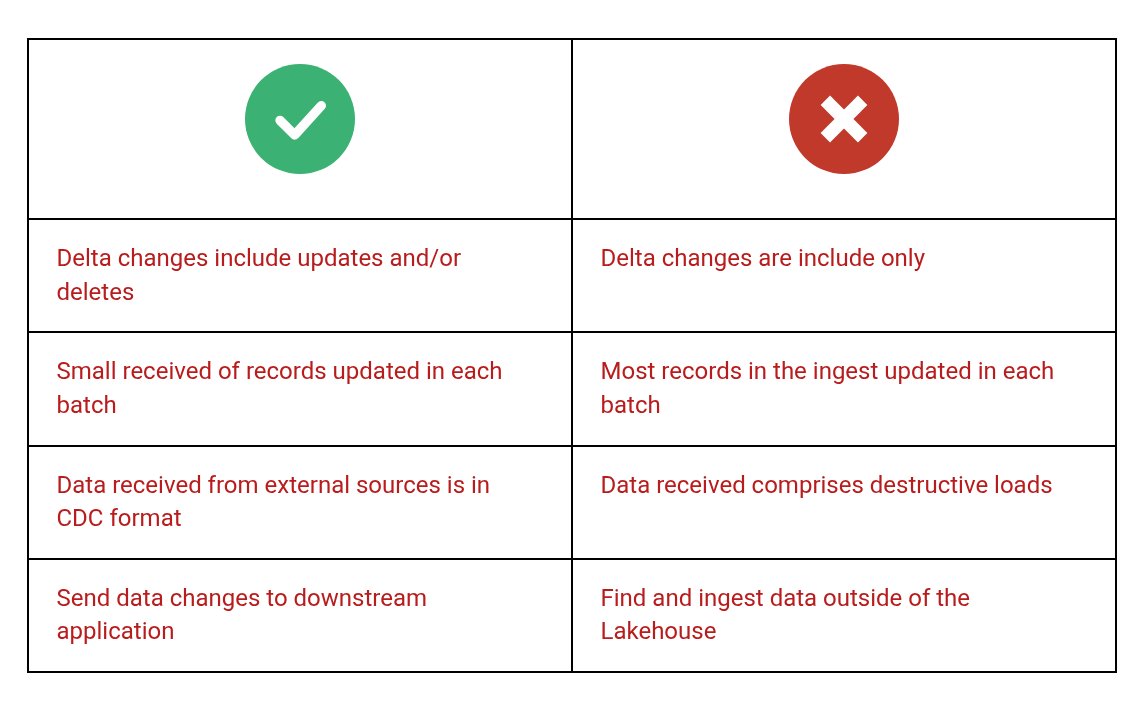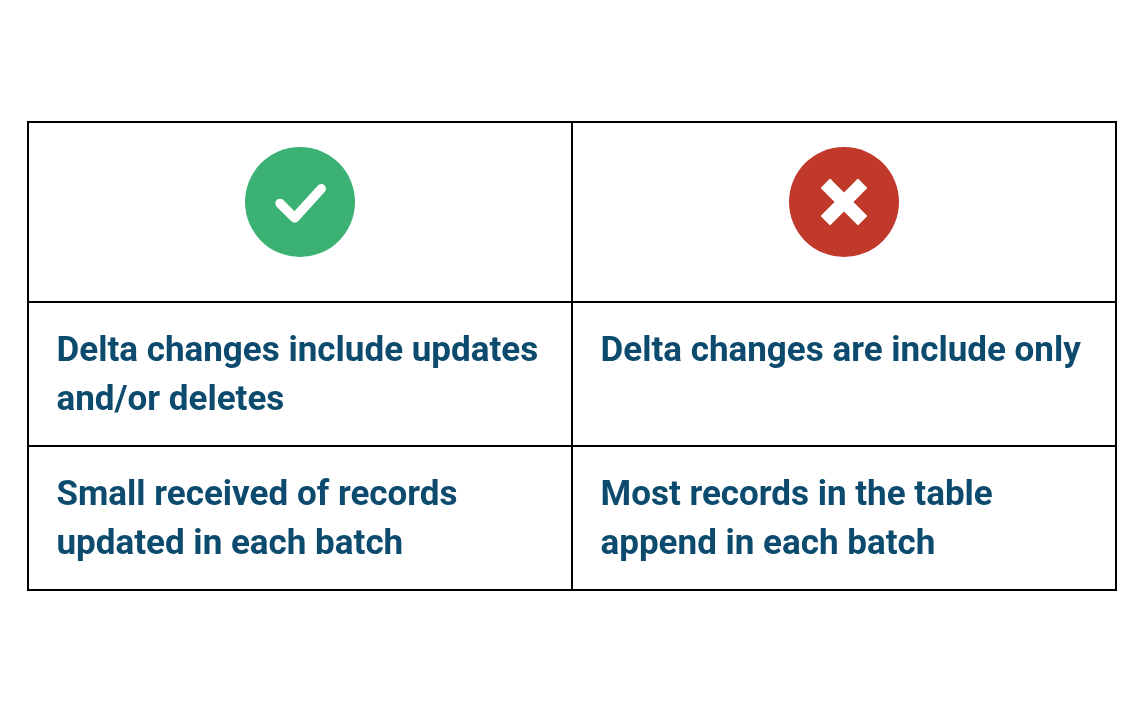--- a/index.html
+++ b/index.html
@@ -20,24 +20,24 @@
       border-collapse: collapse;
       width: 1090px;
       margin: 0 auto;
       table-layout: fixed;
     }
     .comparison-table td, .comparison-table th {
       border: 2px solid #000000;
       padding: 22px 28px;
       vertical-align: top;
       text-align: left;
-      font-size: 35px;
+      font-size: 24px;
       line-height: 1.4;
-      color: #0c4a6e;
-      font-weight: 700;
+      color: #b91c1c;
+      font-weight: 400;
     }
     .comparison-table th {
       height: 180px;
       vertical-align: top;
       text-align: center;
       padding-top: 24px;
     }
     .icon-wrap {
       display: inline-flex;
       align-items: center;
@@ -89,16 +89,24 @@
       </th>
     </tr>
   </thead>
   <tbody>
     <tr>
       <td>Delta changes include updates and/or deletes</td>
       <td>Delta changes are include only</td>
     </tr>
     <tr>
       <td>Small received of records updated in each batch</td>
-      <td>Most records in the table append in each batch</td>
+      <td>Most records in the ingest updated in each batch</td>
+    </tr>
+    <tr>
+      <td>Data received from external sources is in CDC format</td>
+      <td>Data received comprises destructive loads</td>
+    </tr>
+    <tr>
+      <td>Send data changes to downstream application</td>
+      <td>Find and ingest data outside of the Lakehouse</td>
     </tr>
   </tbody>
 </table>
 
 </body></html>

